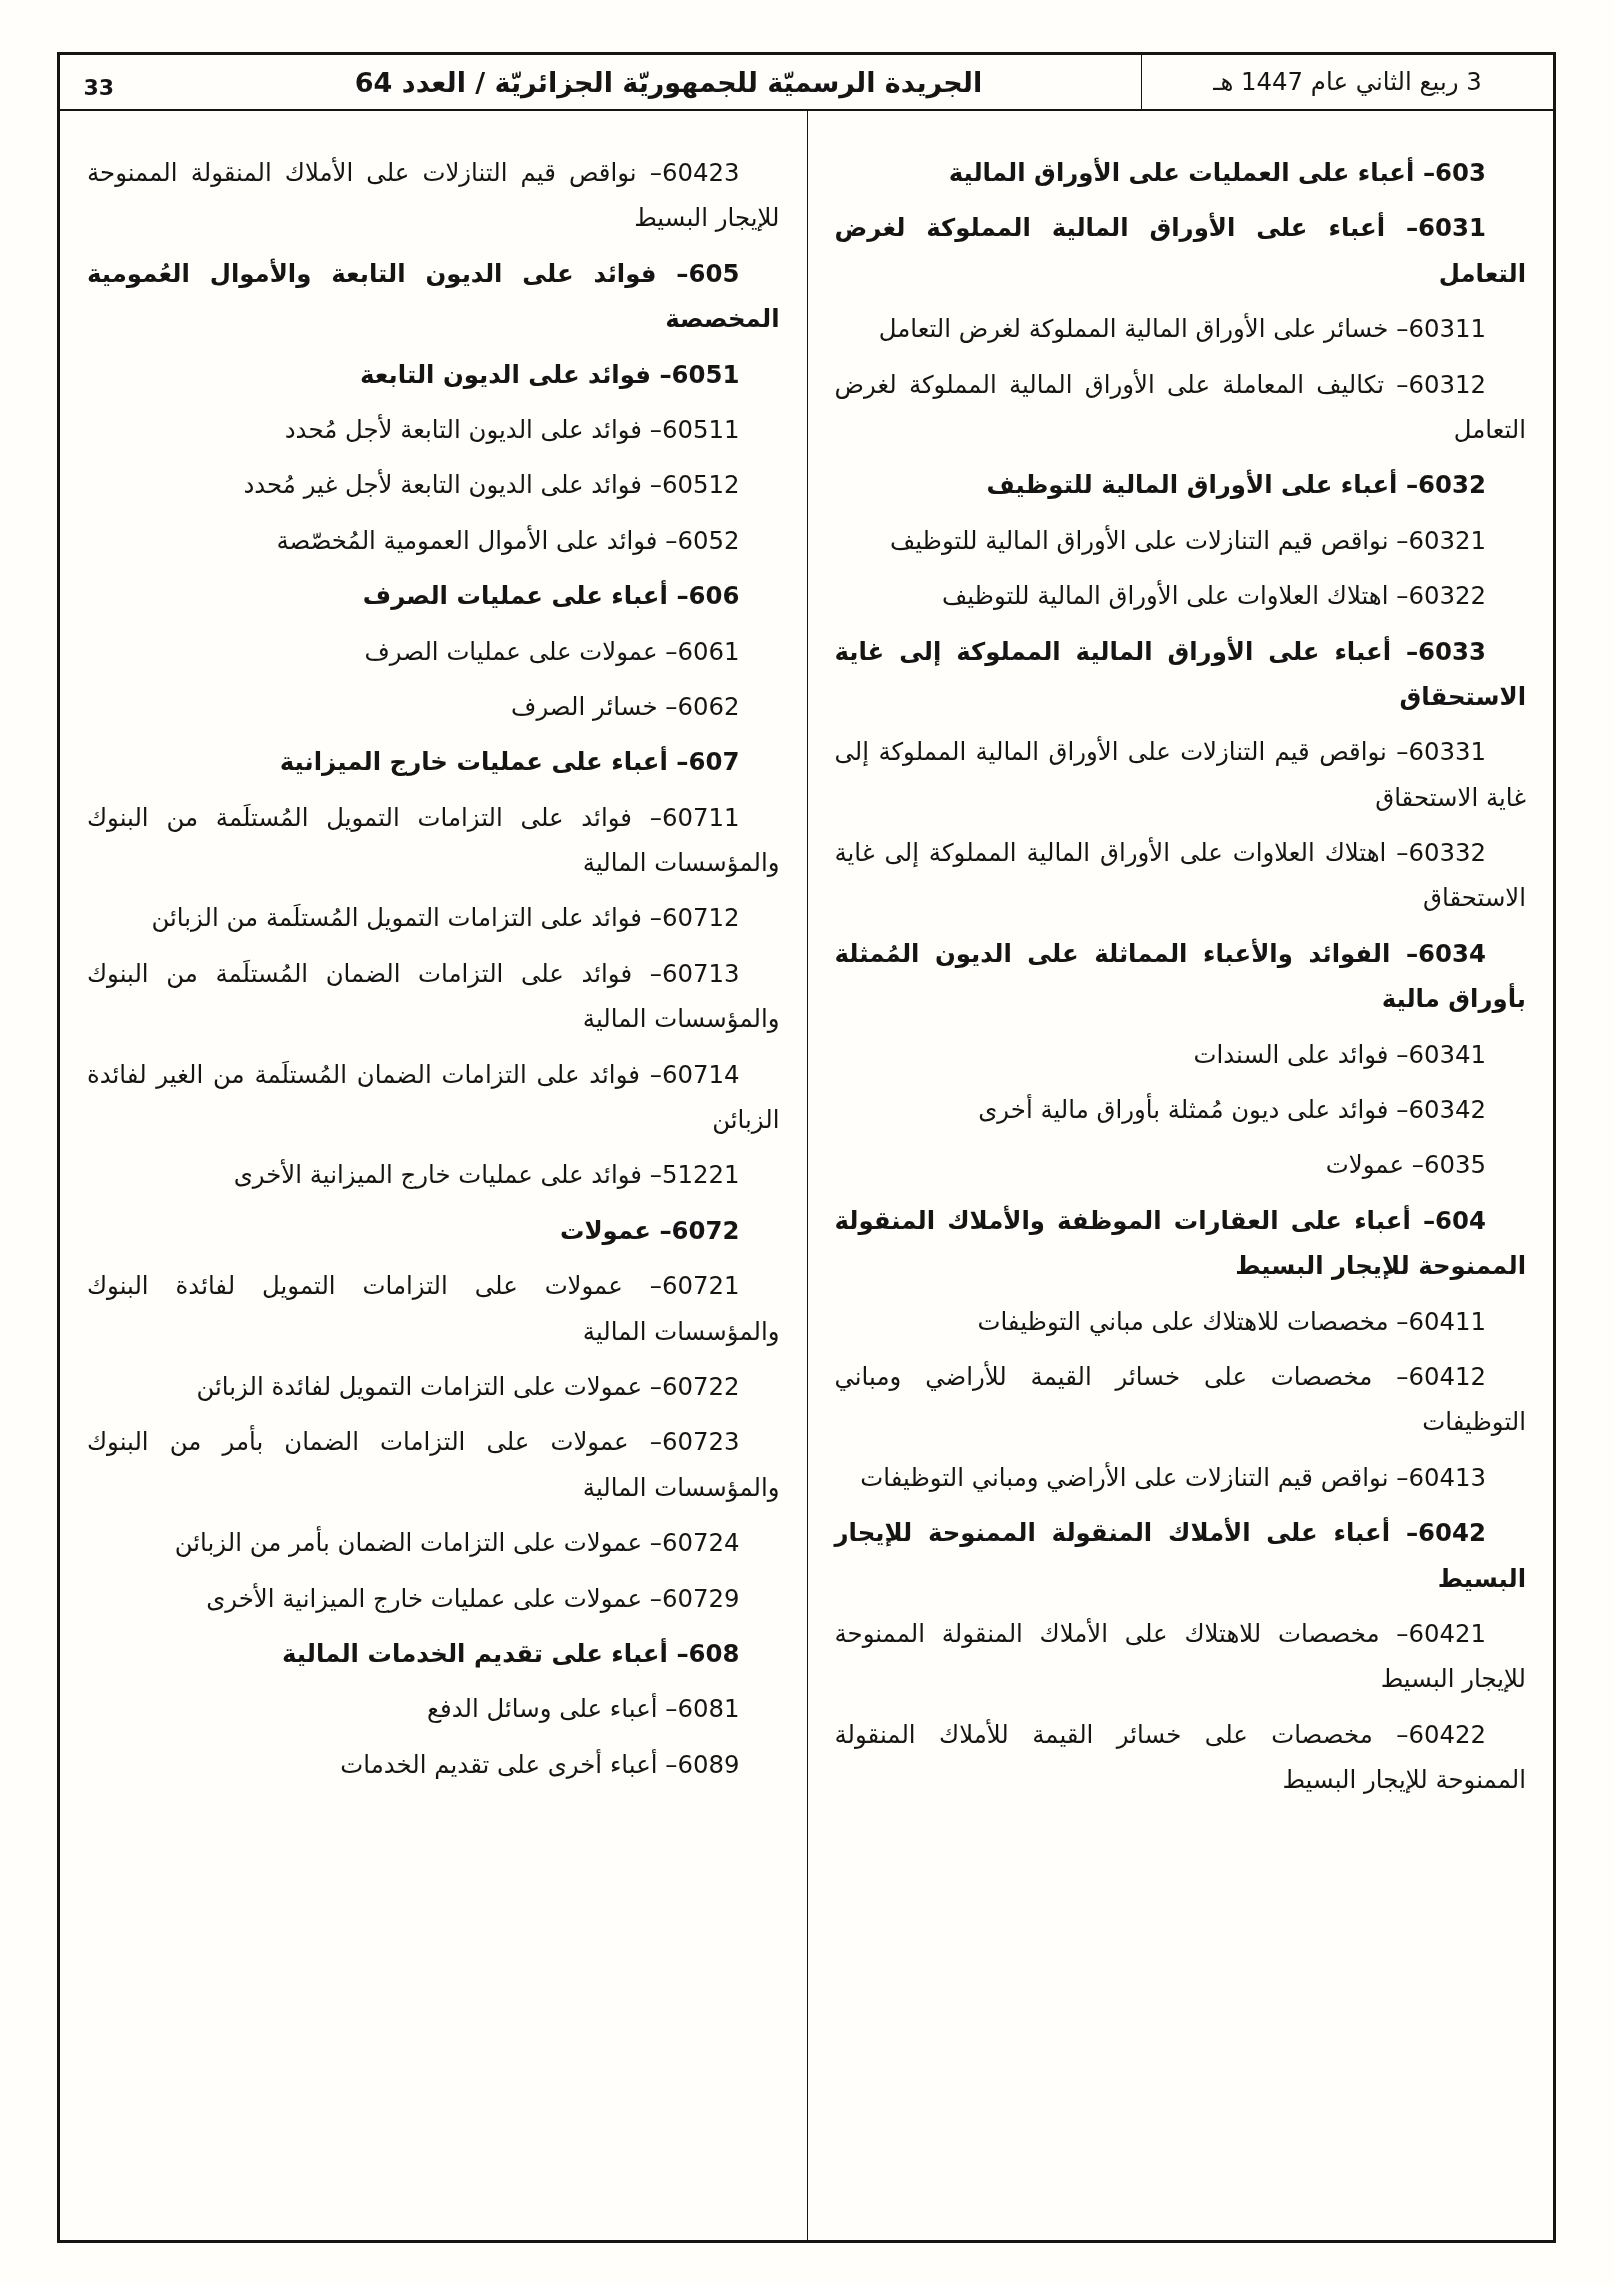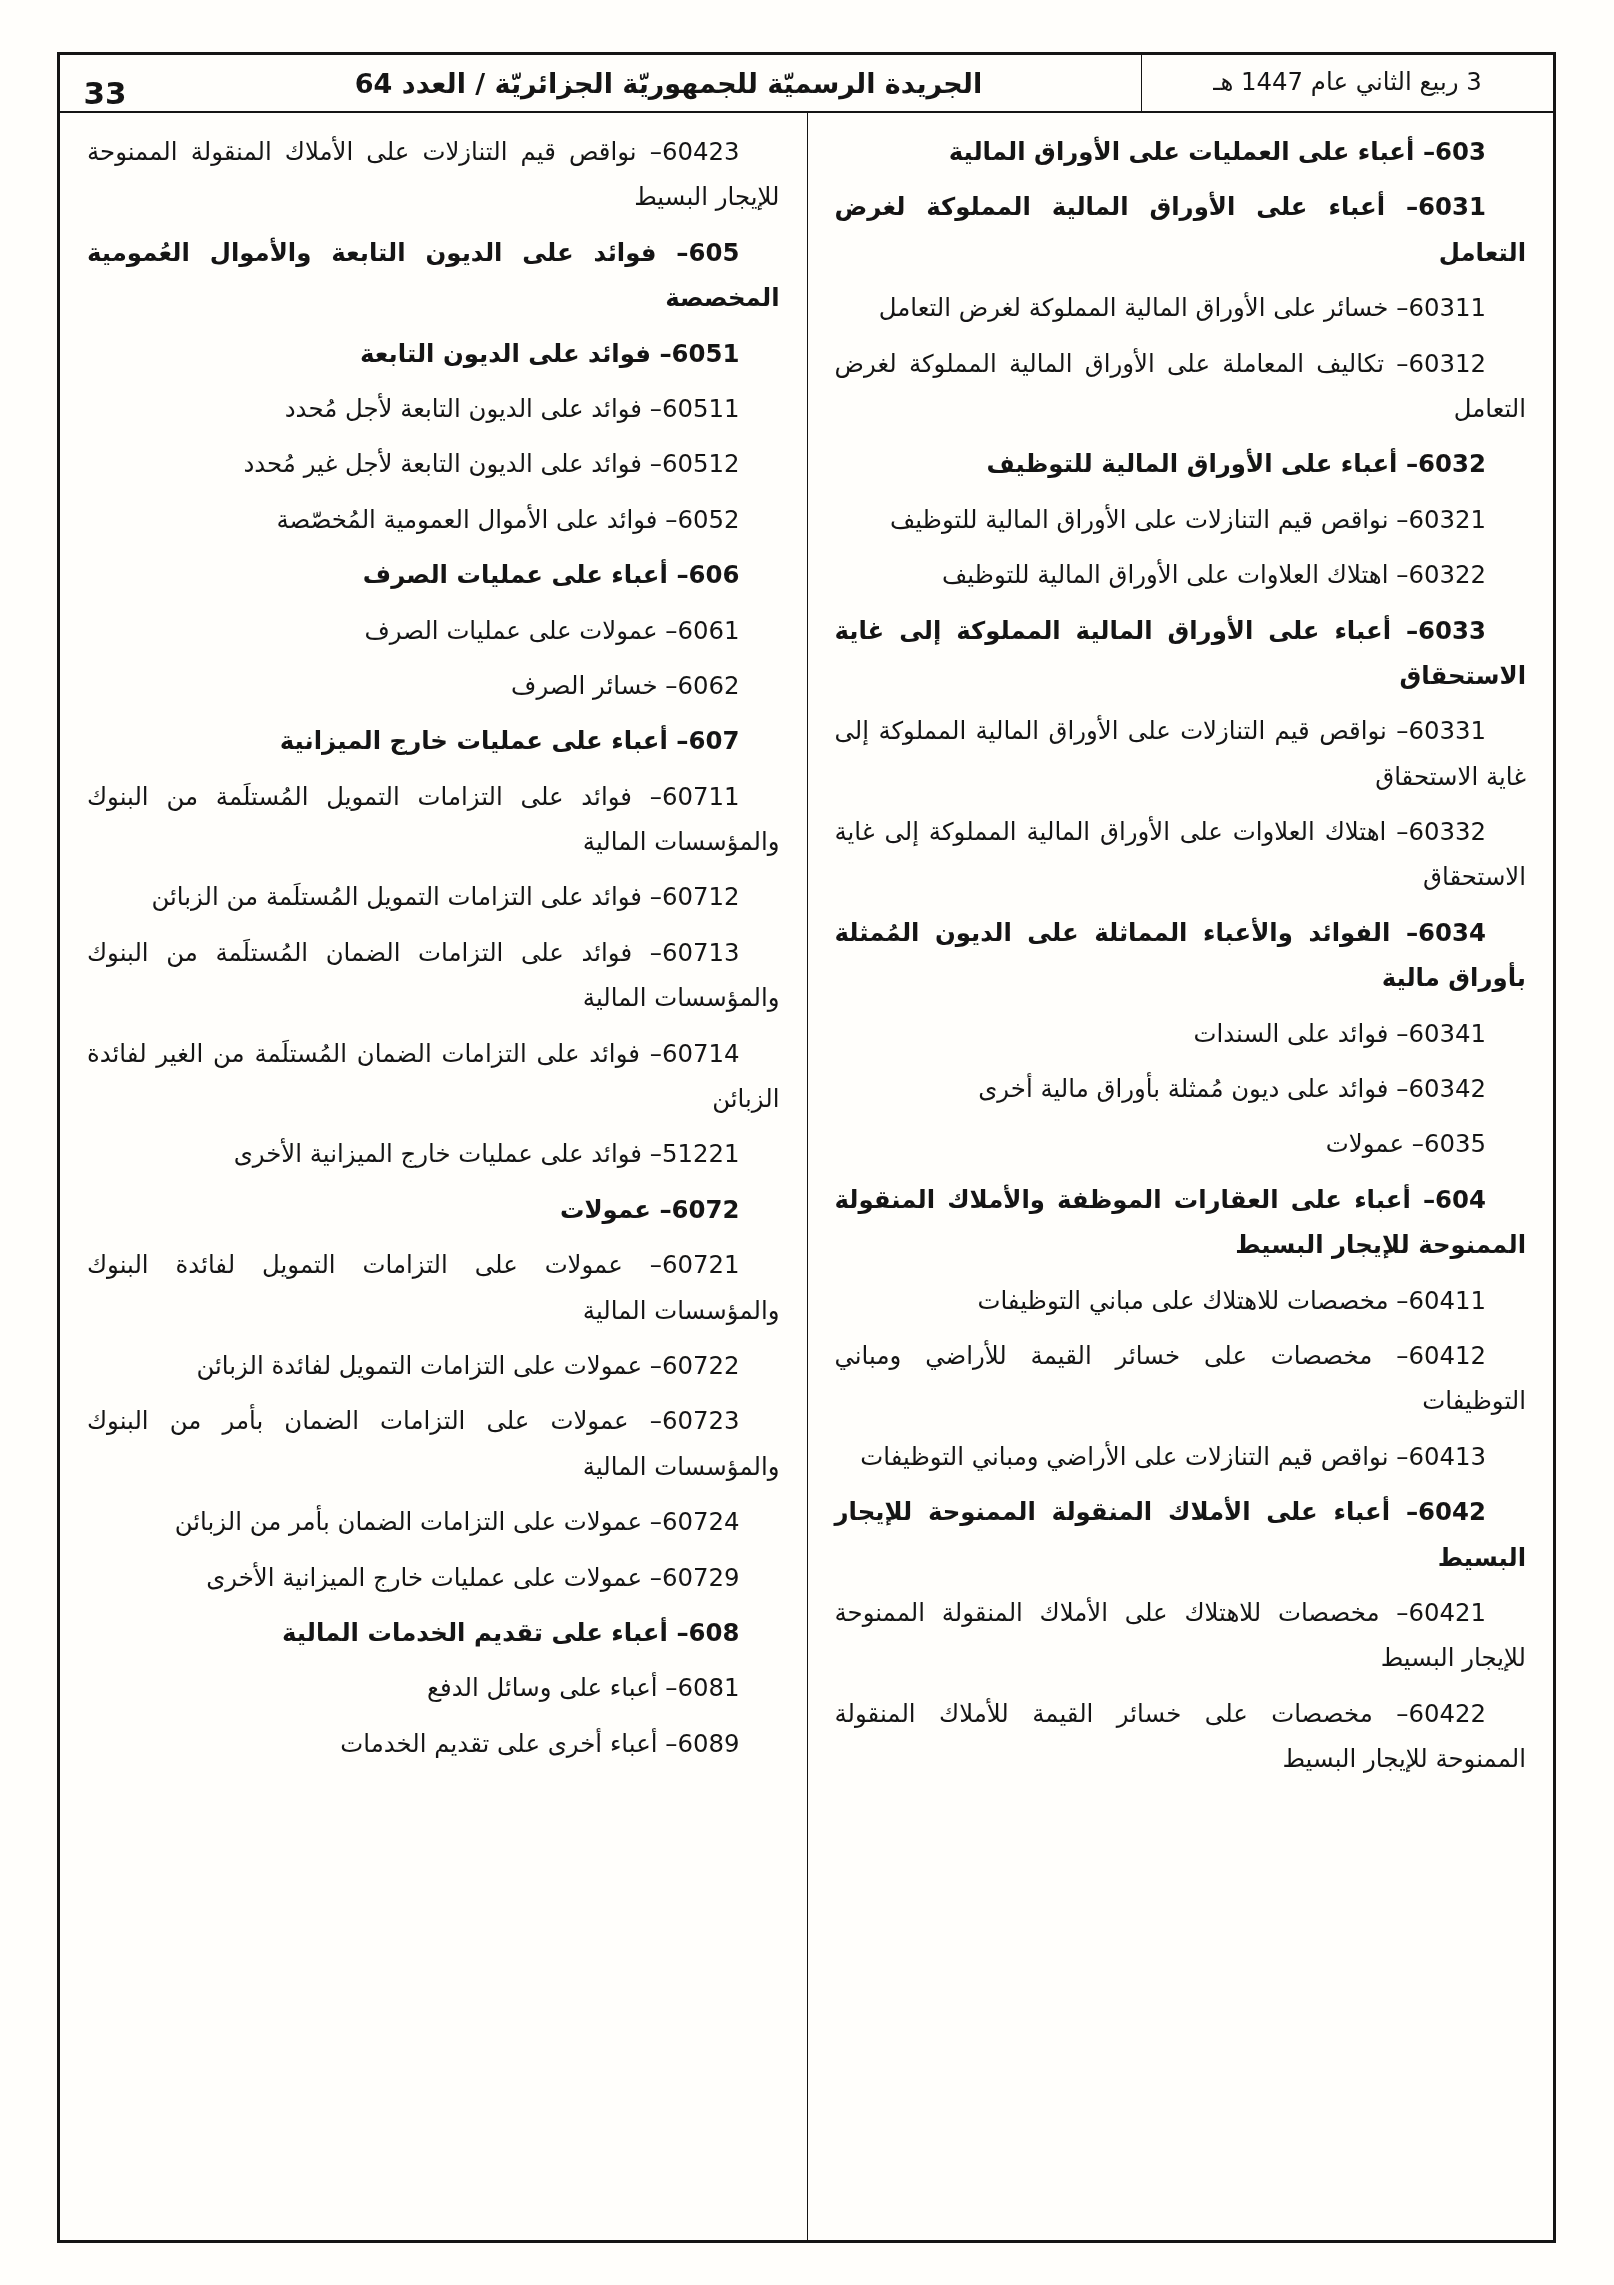--- a/index.html
+++ b/index.html
@@ -46,37 +46,37 @@
     flex: 1;
     display: flex;
     align-items: center;
     justify-content: center;
     font-weight: bold;
     font-size: 27px;
     padding: 5.4px 9px;
   }
   .header-page {
     width: 136px;
-    font-size: 31px;
+    font-size: 22px;
     font-weight: bold;
     text-align: left;
     padding: 20px 22px 0 23.5px;
     box-sizing: border-box;
   }
   
   .body {
     flex: 1 1 auto;
     display: flex;
     align-items: stretch;
     min-height: 0;
   }
   .col {
     width: 50%;
     box-sizing: border-box;
-    padding: 6px 27px 11px 27px;
+    padding: 29px 27px 11px 27px;
   }
   .col-first {
     border-left: 1.8px solid #151515;
   }
   .entry {
     font-size: 24.4px;
     line-height: 1.86;
     margin: 10px 0;
     text-align: justify;
     text-justify: inter-word;

